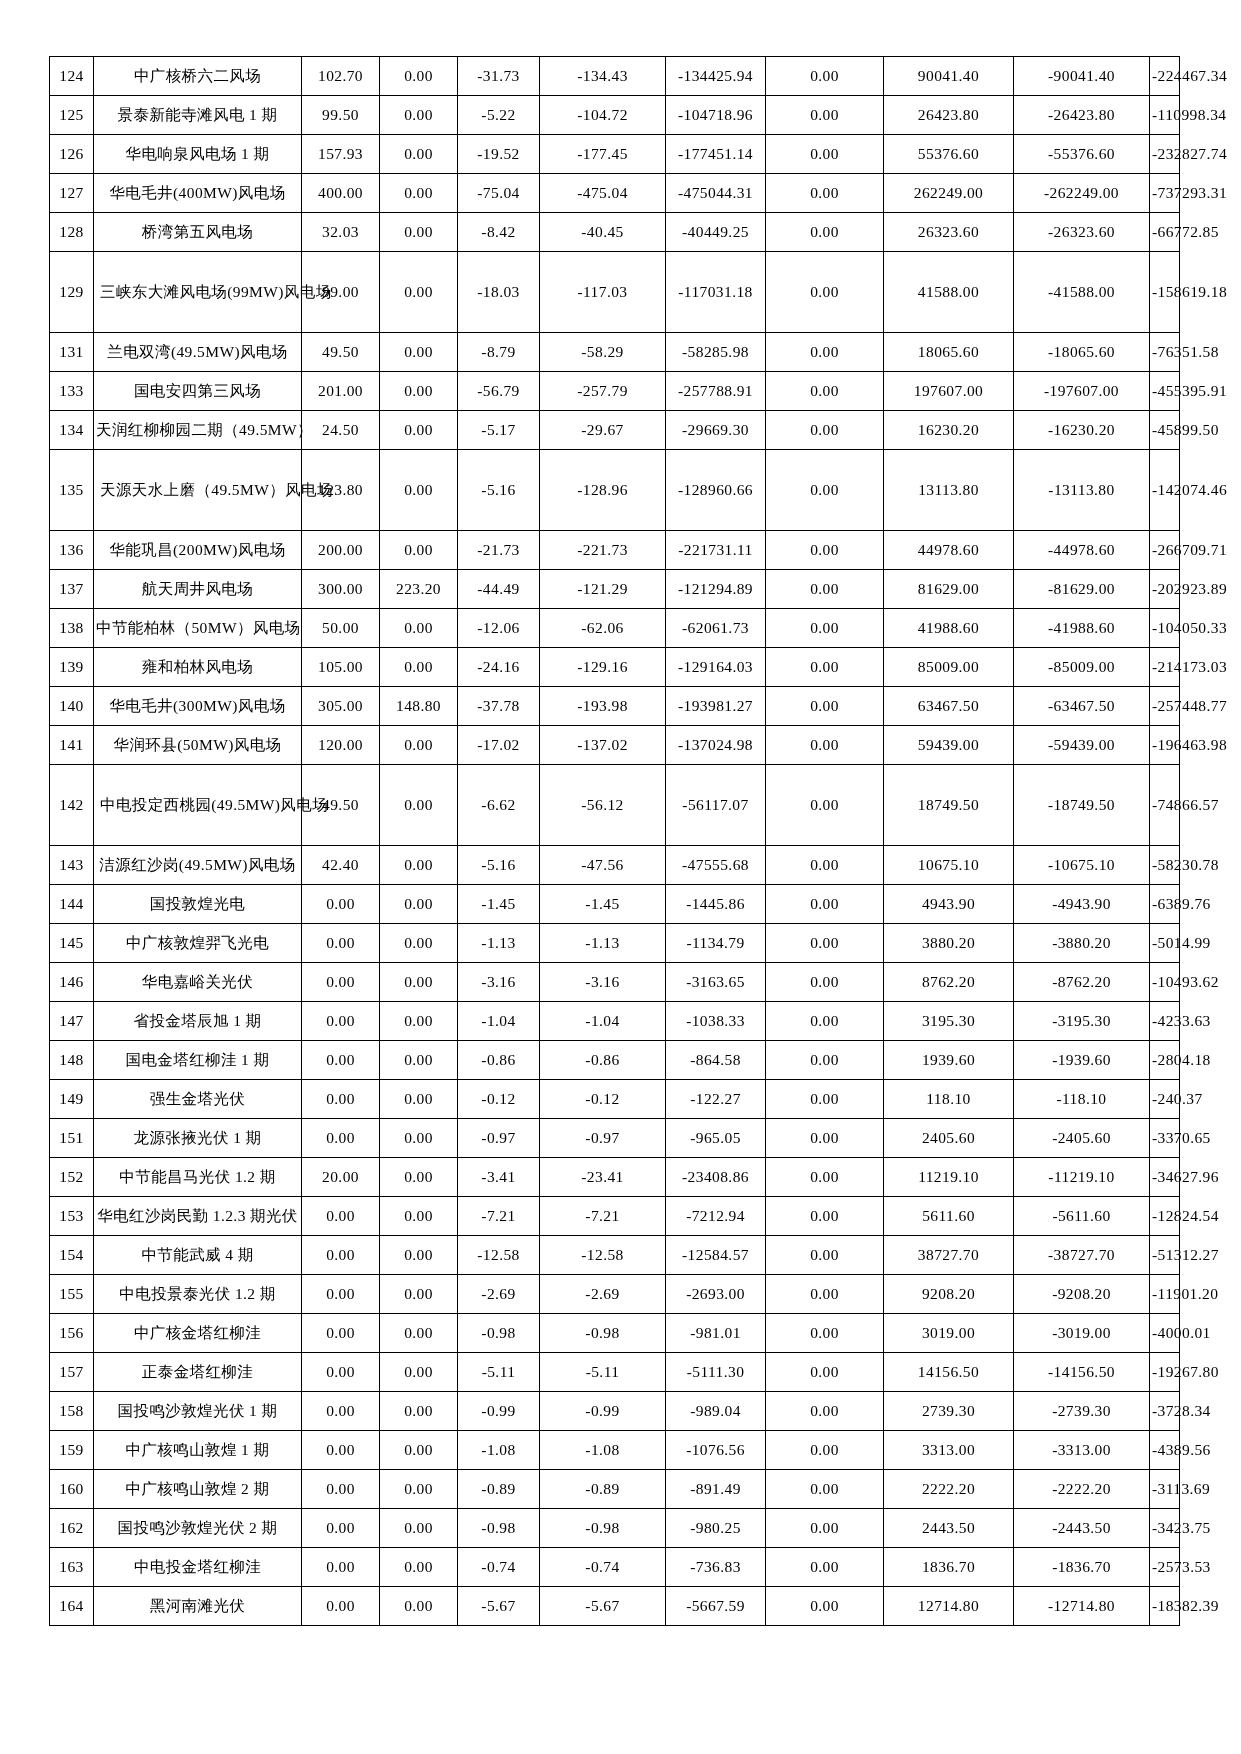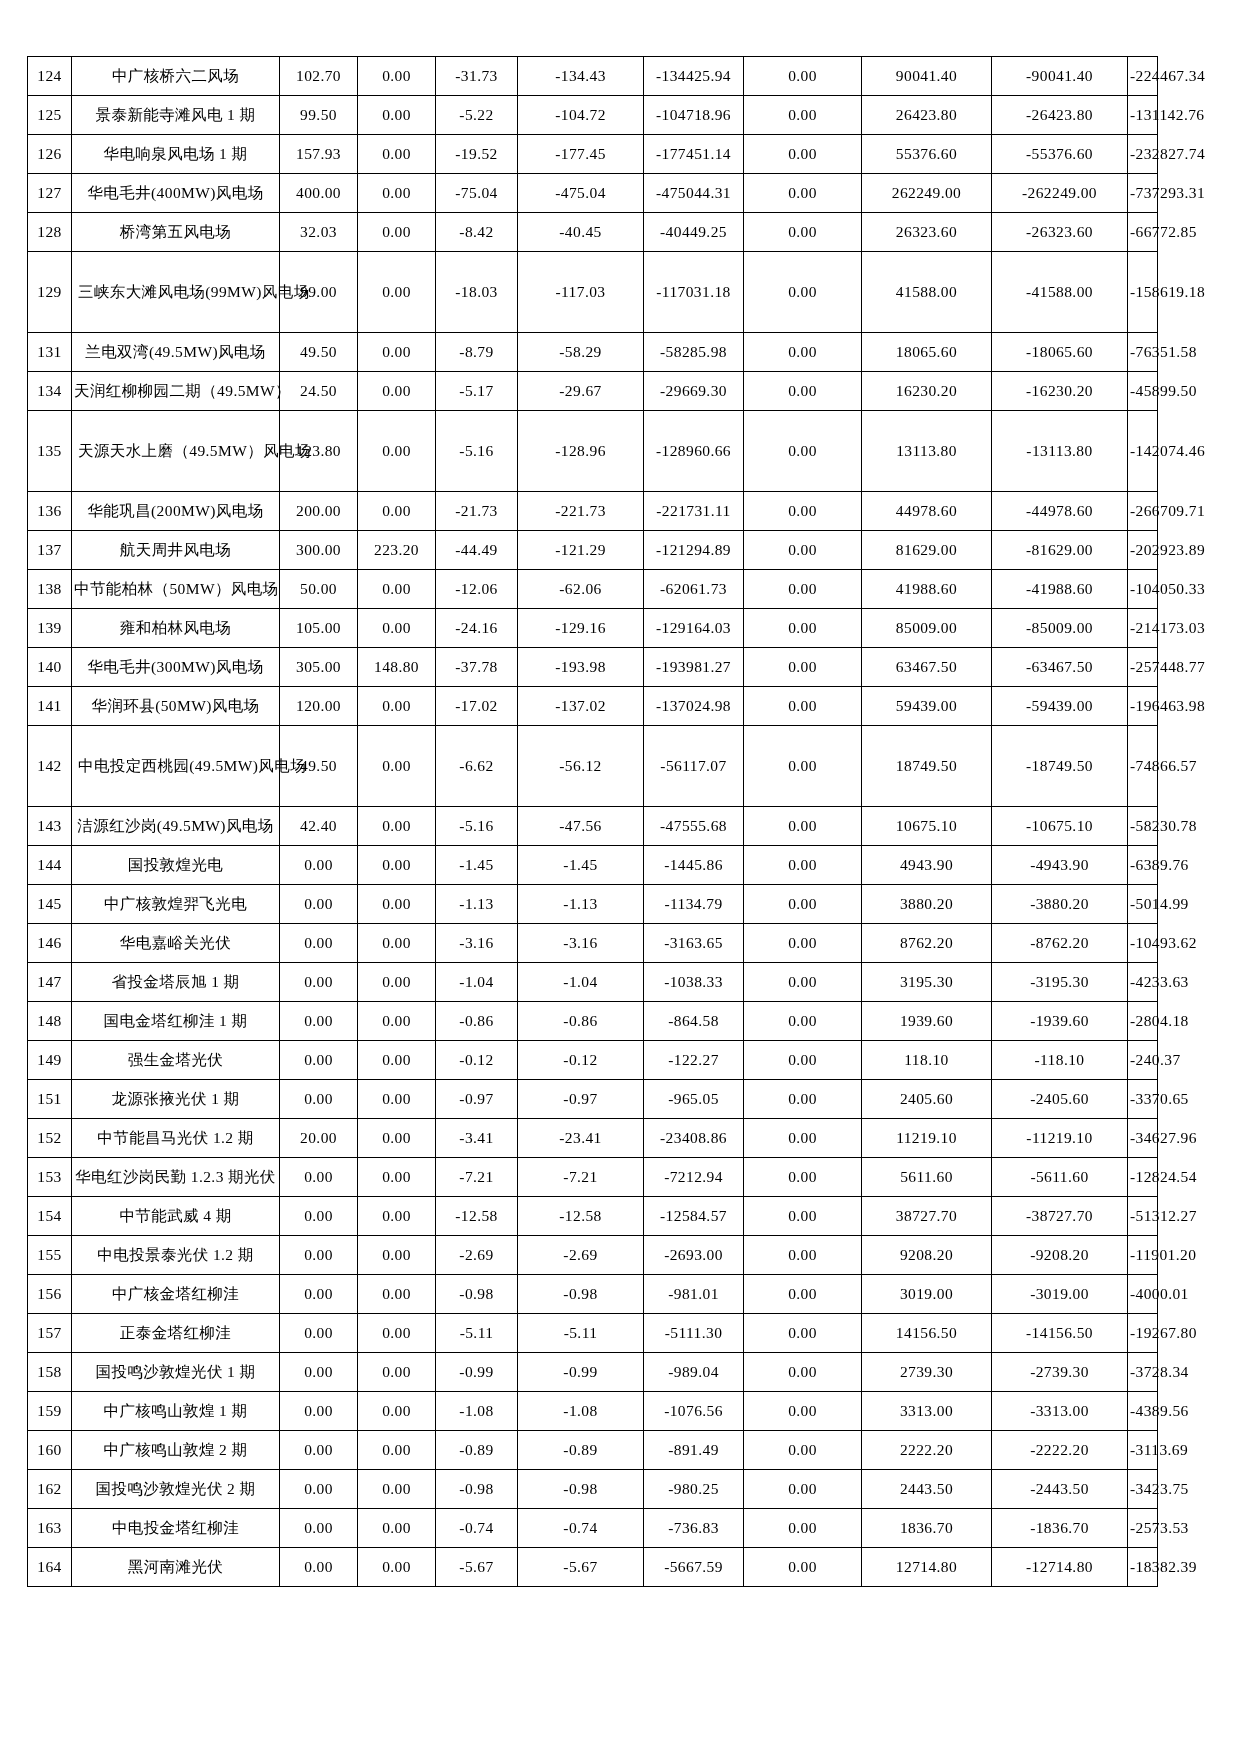--- a/index.html
+++ b/index.html
@@ -12,21 +12,21 @@
     height: 1754px;
     font-family: "Liberation Serif", "DejaVu Serif", serif;
     color: #000000;
     overflow: hidden;
   }
   .page {
     position: relative;
     width: 1241px;
     height: 1508px;
     box-sizing: border-box;
-    padding: 56px 55px 0 27px;
+    padding: 56px 55px 0 49px;
   }
   table.data-table {
     border-collapse: collapse;
     table-layout: fixed;
     width: 1131px;
     border-top: 1.6px solid #000;
     border-bottom: 1.6px solid #000;
     border-left: 1.1px solid #000;
     border-right: 1.1px solid #000;
   }
@@ -106,21 +106,21 @@
           <td class="idx-cell">125</td>
           <td class="name-cell">景泰新能寺滩风电 1 期</td>
           <td class="num-cell">99.50</td>
           <td class="num-cell">0.00</td>
           <td class="num-cell">-5.22</td>
           <td class="num-cell">-104.72</td>
           <td class="num-cell">-104718.96</td>
           <td class="num-cell">0.00</td>
           <td class="num-cell">26423.80</td>
           <td class="num-cell">-26423.80</td>
-          <td class="num-cell">-131142.76</td>
+          <td class="num-cell">-110998.34</td>
         </tr>
         <tr class="short">
           <td class="idx-cell">126</td>
           <td class="name-cell">华电响泉风电场 1 期</td>
           <td class="num-cell">157.93</td>
           <td class="num-cell">0.00</td>
           <td class="num-cell">-19.52</td>
           <td class="num-cell">-177.45</td>
           <td class="num-cell">-177451.14</td>
           <td class="num-cell">0.00</td>
@@ -172,20 +172,33 @@
           <td class="name-cell">兰电双湾(49.5MW)风电场</td>
           <td class="num-cell">49.50</td>
           <td class="num-cell">0.00</td>
           <td class="num-cell">-8.79</td>
           <td class="num-cell">-58.29</td>
           <td class="num-cell">-58285.98</td>
           <td class="num-cell">0.00</td>
           <td class="num-cell">18065.60</td>
           <td class="num-cell">-18065.60</td>
           <td class="num-cell">-76351.58</td>
+        </tr>
+        <tr class="short">
+          <td class="idx-cell">133</td>
+          <td class="name-cell">国电安四第三风场</td>
+          <td class="num-cell">201.00</td>
+          <td class="num-cell">0.00</td>
+          <td class="num-cell">-56.79</td>
+          <td class="num-cell">-257.79</td>
+          <td class="num-cell">-257788.91</td>
+          <td class="num-cell">0.00</td>
+          <td class="num-cell">197607.00</td>
+          <td class="num-cell">-197607.00</td>
+          <td class="num-cell">-455395.91</td>
         </tr>
         <tr class="short">
           <td class="idx-cell">134</td>
           <td class="name-cell">天润红柳柳园二期（49.5MW）</td>
           <td class="num-cell">24.50</td>
           <td class="num-cell">0.00</td>
           <td class="num-cell">-5.17</td>
           <td class="num-cell">-29.67</td>
           <td class="num-cell">-29669.30</td>
           <td class="num-cell">0.00</td>

